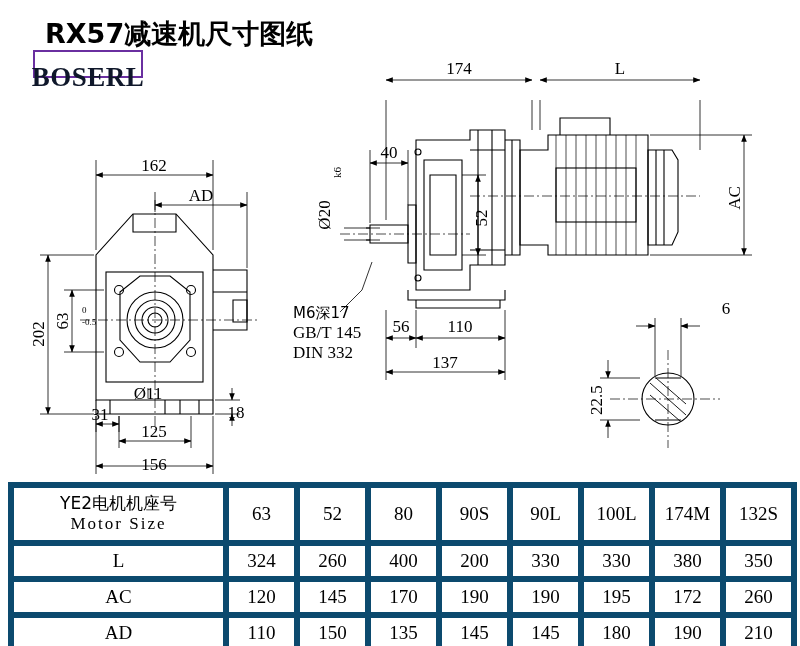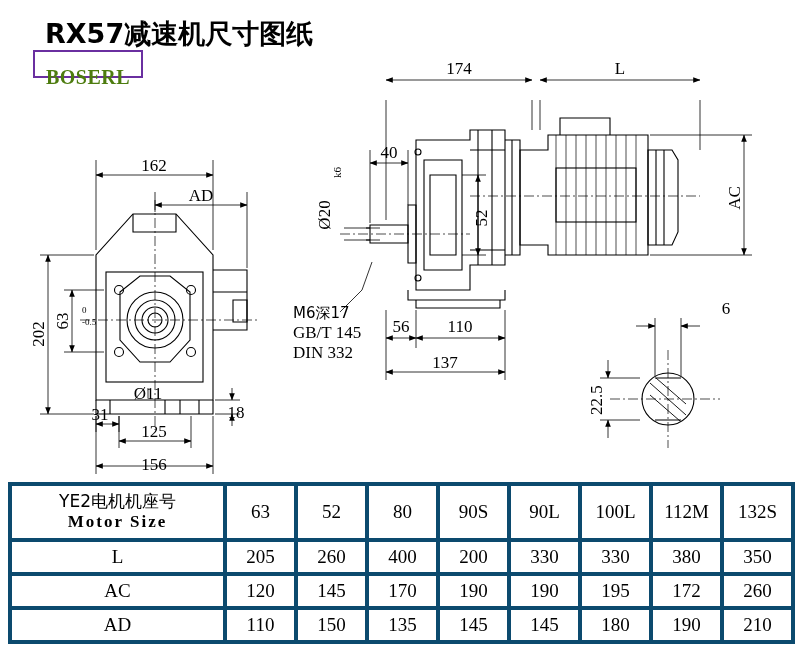--- a/index.html
+++ b/index.html
@@ -38,60 +38,60 @@
     width: 110px;
     height: 28px;
     border: 2px solid #6a2fa0;
     box-sizing: border-box;
     display: flex;
     align-items: center;
     justify-content: center;
   }
   .logo-text {
     font-family: "Liberation Serif", serif;
-    font-size: 20px;
+    font-size: 27px;
     font-weight: bold;
-    color: #4d7c0f;
+    color: #0f172a;
     letter-spacing: 0.5px;
     margin-top: 26px;
   }
   svg.diagram {
     position: absolute;
     left: 0;
     top: 0;
     width: 800px;
     height: 646px;
   }
   .tbl {
     position: absolute;
     left: 8px;
     top: 482px;
     width: 784px;
     border-collapse: collapse;
     table-layout: fixed;
   }
   .tbl td {
-    border: 4px solid #0c4a6e;
+    border: 6px solid #0c4a6e;
     text-align: center;
     font-family: "Liberation Serif", serif;
     font-size: 19px;
     height: 30px;
     padding: 0;
   }
   .tbl td.head-label {
     text-align: center;
     font-size: 17px;
     line-height: 1.15;
     padding: 2px 4px;
   }
   .tbl tr.headrow td { height: 48px; }
   .tbl col.c0 { width: 215px; }
   .tbl col.cx { width: 71px; }
   .cn { font-family: "DejaVu Sans", sans-serif; }
-  .mono-ish { font-family: "Liberation Serif", serif; letter-spacing: 2px; font-weight: bold; }
+  .mono-ish { font-family: "Liberation Serif", serif; letter-spacing: 2px; }
 </style>
 </head>
 <body>
 
 <div id="sheet">
 
   <div class="title cn">RX57减速机尺寸图纸</div>
 
   <div class="logo-box">
     <span class="logo-text">BOSERL</span>
@@ -344,26 +344,26 @@
         <td class="head-label">
           <div class="cn">YE2电机机座号</div>
           <div class="mono-ish">Motor Size</div>
         </td>
         <td>63</td>
         <td>52</td>
         <td>80</td>
         <td>90S</td>
         <td>90L</td>
         <td>100L</td>
-        <td>112M</td>
+        <td>174M</td>
         <td>132S</td>
       </tr>
       <tr>
         <td>L</td>
-        <td>205</td>
+        <td>324</td>
         <td>260</td>
         <td>400</td>
         <td>200</td>
         <td>330</td>
         <td>330</td>
         <td>380</td>
         <td>350</td>
       </tr>
       <tr>
         <td>AC</td>

